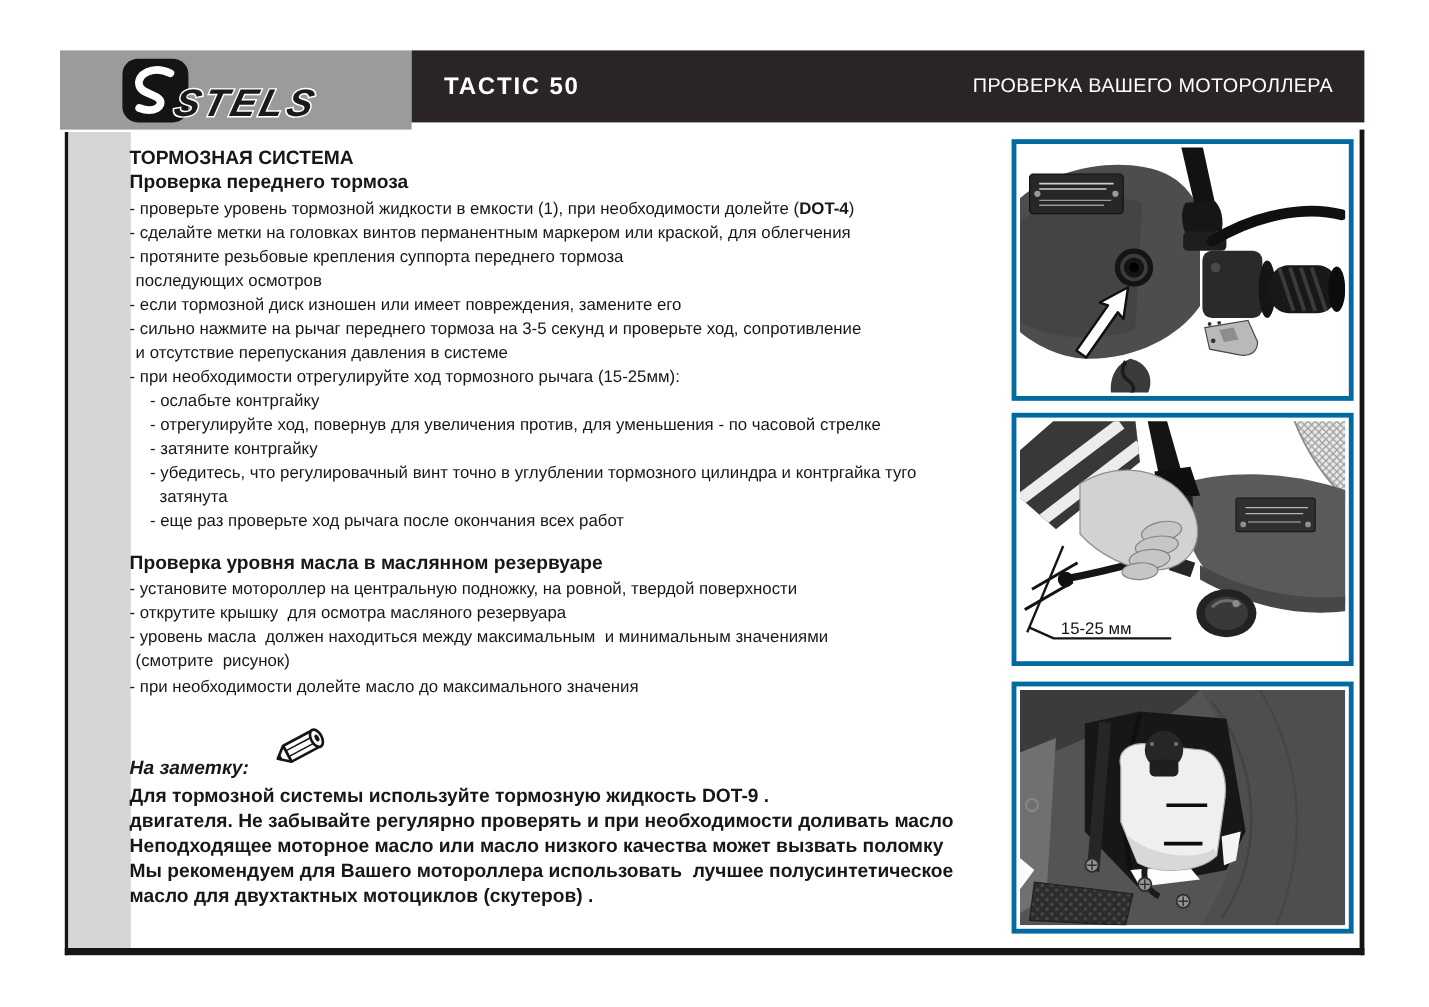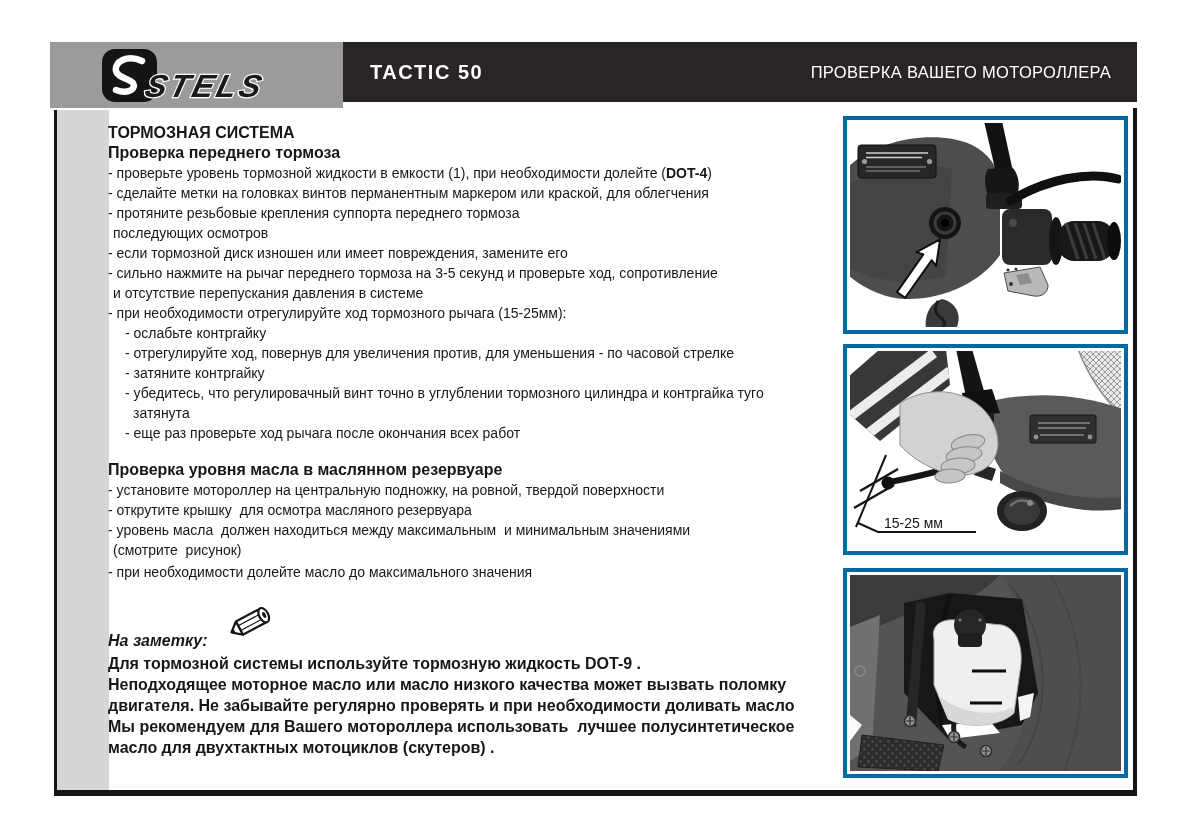--- a/index.html
+++ b/index.html
@@ -107,22 +107,22 @@
         <polygon points="3.4,18.7 0,21.5 3.4,24.3" fill="#151515"></polygon>
         <ellipse cx="36.5" cy="21.5" rx="4.5" ry="7.8" fill="#fff" stroke="#151515" stroke-width="2.2"></ellipse>
         <ellipse cx="37" cy="21.5" rx="1.7" ry="3.1" fill="#151515"></ellipse>
       </g>
     </svg>
   </div>
   <div class="sec txt" style="top:630px">
     <div class="note-label">На заметку:</div>
     <div style="height:2px"></div>
     <div class="note-line">Для тормозной системы используйте тормозную жидкость DOT-9 .</div>
+    <div class="note-line">двигателя. Не забывайте регулярно проверять и при необходимости доливать масло</div>
     <div class="note-line">Неподходящее моторное масло или масло низкого качества может вызвать поломку</div>
-    <div class="note-line">двигателя. Не забывайте регулярно проверять и при необходимости доливать масло</div>
     <div class="note-line">Мы рекомендуем для Вашего мотороллера использовать  лучшее полусинтетическое</div>
     <div class="note-line">масло для двухтактных мотоциклов (скутеров) .</div>
   </div>
 
   <div class="fig" id="fig1">
     <svg width="271" height="204" viewBox="0 0 271 204">
       <rect width="271" height="204" fill="#ffffff"></rect>
 
       <path d="M-2,44 C28,16 86,6 122,22 C138,30 148,44 150,58 L150,132 C132,158 96,176 58,176 C36,176 14,166 -2,152 Z" fill="#4d4d4d"></path>
       <path d="M-2,62 C30,42 68,36 102,46 L96,152 C60,164 24,158 -2,144 Z" fill="#444444"></path>

